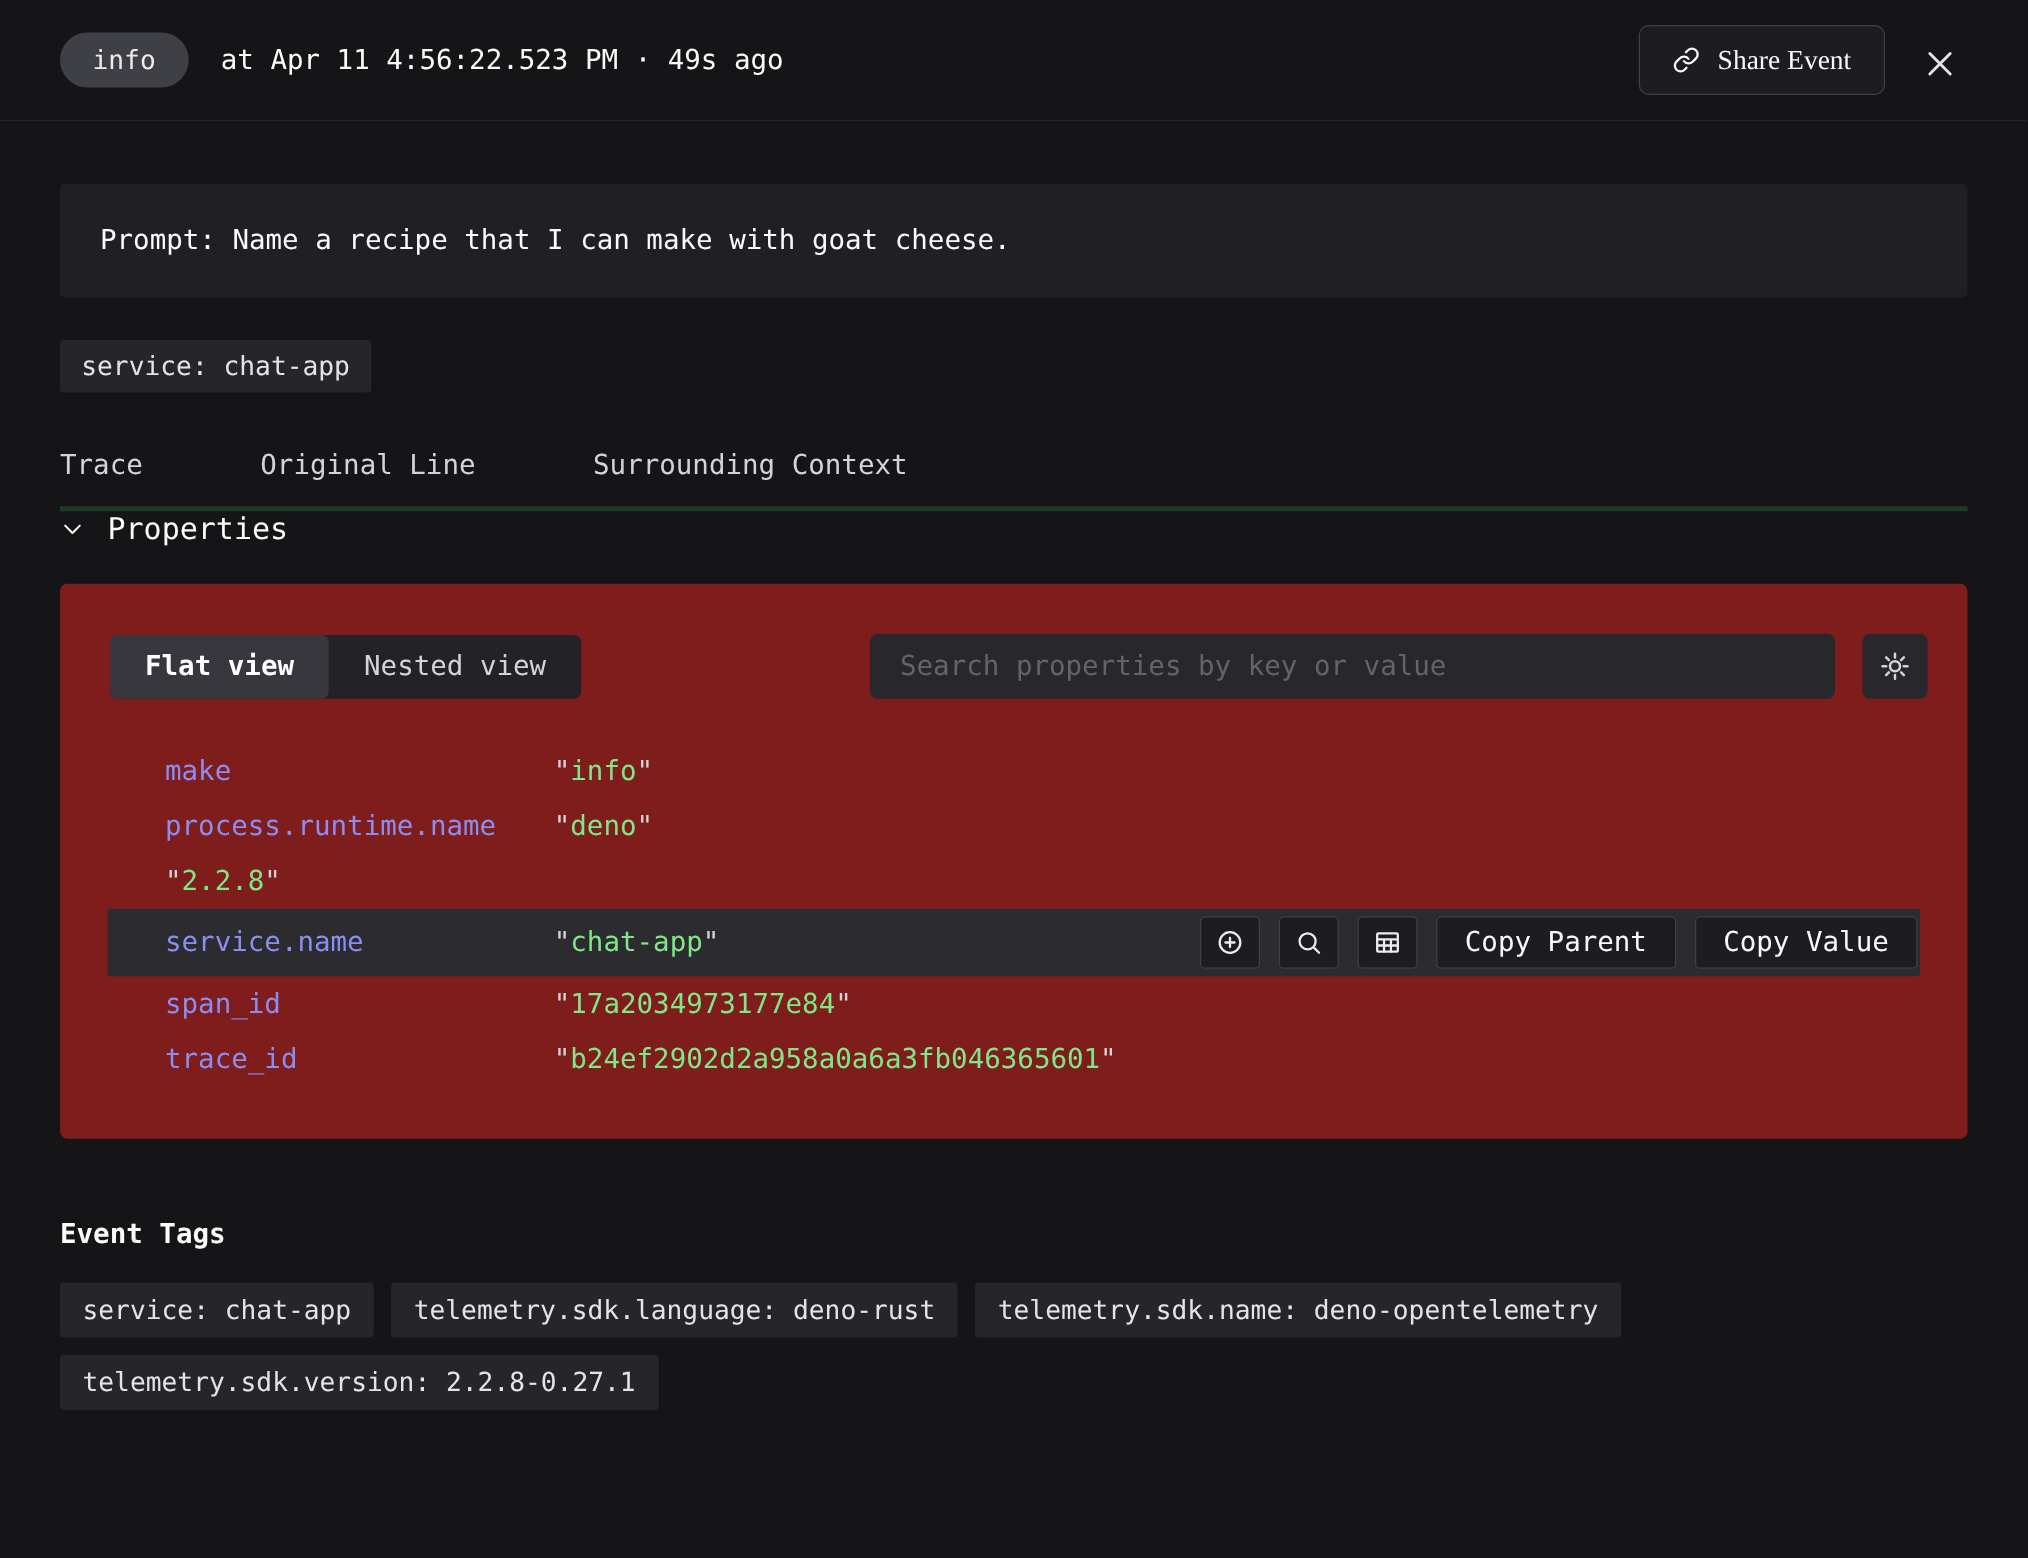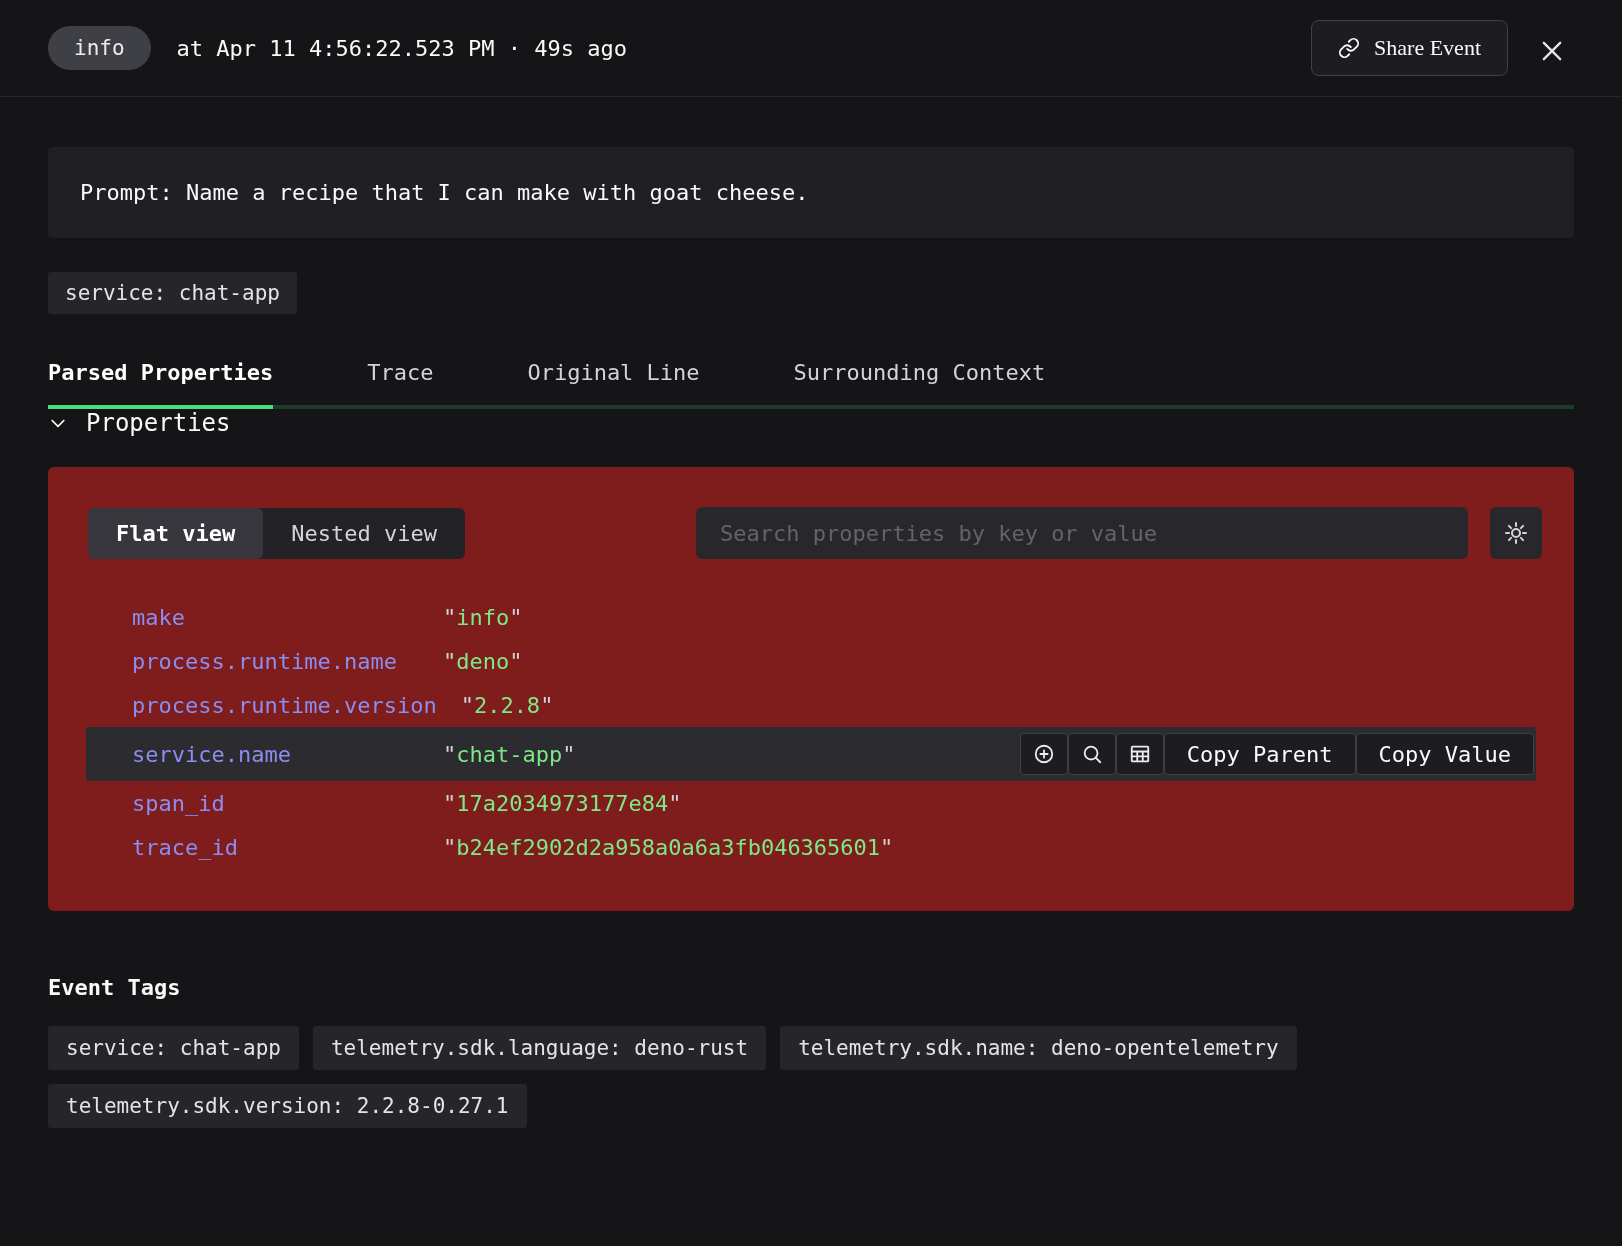--- a/index.html
+++ b/index.html
@@ -61,21 +61,21 @@
     border:none; border-radius:6px; color:#d4d4d8; cursor:pointer;
     display:flex; align-items:center; justify-content:center; }
   .props-table { margin-top:36px; }
   .prop-row { display:flex; align-items:center; margin:0 38px; padding:6px 0 6px 46px;
     border-radius:2px; min-height:44px; }
   .prop-row.highlighted { background:#2b2b30; }
   .prop-key { min-width:311px; flex-shrink:0; color:#8b8df0; font-size:22px;
     white-space:nowrap; padding-right:24px; cursor:pointer; }
   .prop-value { font-size:22px; color:#7ee787; white-space:nowrap; overflow:hidden; }
   .prop-value .quote { color:#d4d4d8; }
-  .row-actions { margin-left:auto; display:flex; gap:0; align-items:center; padding-right:2px; flex-shrink:0;justify-content:center; }
+  .row-actions { margin-left:auto; display:flex; gap:15px; align-items:center; padding-right:2px; flex-shrink:0;justify-content:center; }
   .action-icon-btn { width:48px; height:42px; display:flex; align-items:center; justify-content:center;
     background:#1d1d21; border:1px solid #3f3f46; border-radius:4px; color:#ececee; cursor:pointer; }
   .action-text-btn { height:42px; background:#1d1d21; border:1px solid #3f3f46; border-radius:4px;
     color:#fafafa; font-size:22px; font-family:inherit; padding:0 22px; cursor:pointer; white-space:nowrap; }
   .event-tags-title { margin-top:64px; font-size:22px; font-weight:bold; color:#fafafa; }
   .event-tags-list { margin-top:26px; display:flex; flex-wrap:wrap; gap:14px; max-width:1430px; }
   .event-tag { background:#26262a; color:#e4e4e7; font-size:21px; padding:10px 18px; border-radius:3px; cursor:pointer; }
 </style>
 </head>
 <body>
@@ -102,21 +102,20 @@
     </button>
   </div>
 </div>
 
 <div class="content">
   <div class="message-panel">Prompt: Name a recipe that I can make with goat cheese.</div>
 
   <span class="service-tag">service: chat-app</span>
 
   <div class="tabs">
-      <div class="tab active">Parsed Properties</div>
       <div class="tab">Trace</div>
       <div class="tab">Original Line</div>
       <div class="tab">Surrounding Context</div>
     </div>
 
   <div class="section-heading">
     <span class="icon">
       <svg width="20" height="20" viewBox="0 0 24 24">
           <path d="M5 9l7 7 7-7"></path>
         </svg>
@@ -143,21 +142,20 @@
     <div class="props-table">
         <div class="prop-row">
           <span class="prop-key">make</span>
           <span class="prop-value"><span class="quote">"</span><span>info</span><span class="quote">"</span></span>
         </div>
         <div class="prop-row">
           <span class="prop-key">process.runtime.name</span>
           <span class="prop-value"><span class="quote">"</span><span>deno</span><span class="quote">"</span></span>
         </div>
         <div class="prop-row">
-          <span class="prop-key">process.runtime.version</span>
           <span class="prop-value"><span class="quote">"</span><span>2.2.8</span><span class="quote">"</span></span>
         </div>
         <div class="prop-row highlighted">
           <span class="prop-key">service.name</span>
           <span class="prop-value"><span class="quote">"</span><span>chat-app</span><span class="quote">"</span></span>
           <div class="row-actions">
             <button class="action-icon-btn">
               <span class="icon">
                 <svg width="22" height="22" viewBox="0 0 24 24">
                   <circle cx="12" cy="12" r="9"></circle>

